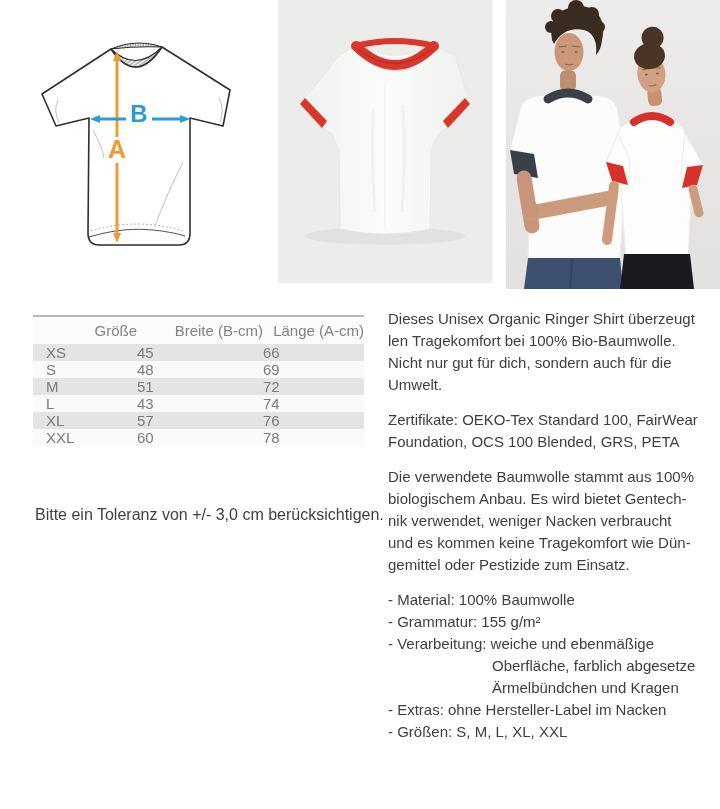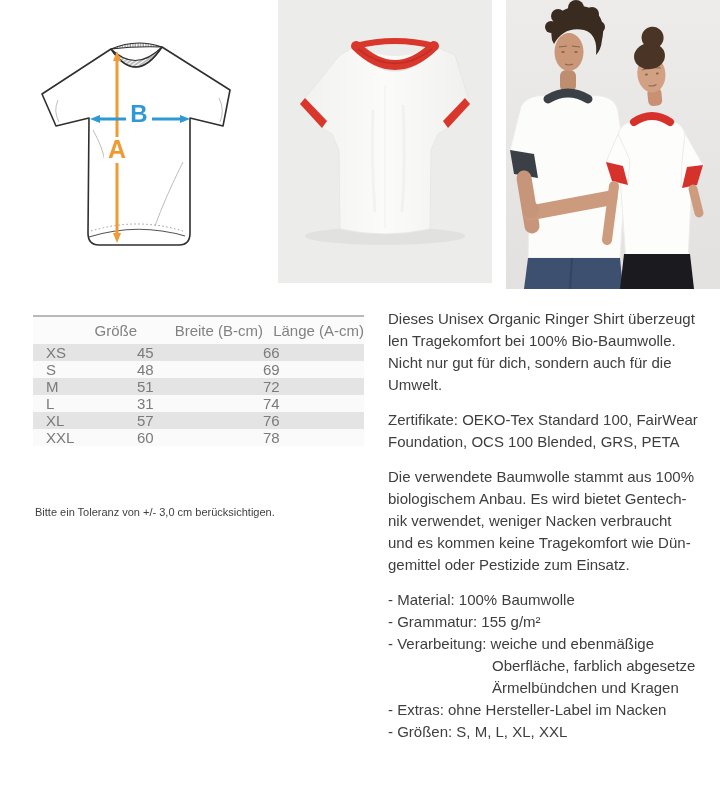--- a/index.html
+++ b/index.html
@@ -28,21 +28,21 @@
     border-top:2px solid #B9B9B9; padding:0;
   }
   table.size-table tbody tr { height:16px;padding-left:40px; }
   table.size-table tbody tr:nth-child(odd)  { background:#E4E4E4; }
   table.size-table tbody tr:nth-child(even) { background:#FAFAFA; }
   table.size-table td { padding:0; }
   table.size-table th:first-child, table.size-table td:first-child { padding-left:13px; }
 
   .tolerance-note {
     position:absolute; left:35px; top:506px;
-    font-size:11px; color:#3F3F3F; white-space:nowrap;
+    font-size:16px; color:#3F3F3F; white-space:nowrap;
   }
 
   
   .details-col {
     position:absolute; left:388px; top:308px; width:332px;
     font-size:15px; line-height:22px; color:#3E3E3E;
   }
   .details-col .block { margin-bottom:13px; }
   .details-col .dline { white-space:nowrap; height:22px; }
   .details-col .dline.indent { padding-left:104px; }
@@ -214,21 +214,21 @@
       <td>48</td>
       <td>69</td>
     </tr>
     <tr>
       <td>M</td>
       <td>51</td>
       <td>72</td>
     </tr>
     <tr>
       <td>L</td>
-      <td>31</td>
+      <td>43</td>
       <td>74</td>
     </tr>
     <tr>
       <td>XL</td>
       <td>57</td>
       <td>76</td>
     </tr>
     <tr>
       <td>XXL</td>
       <td>60</td>

